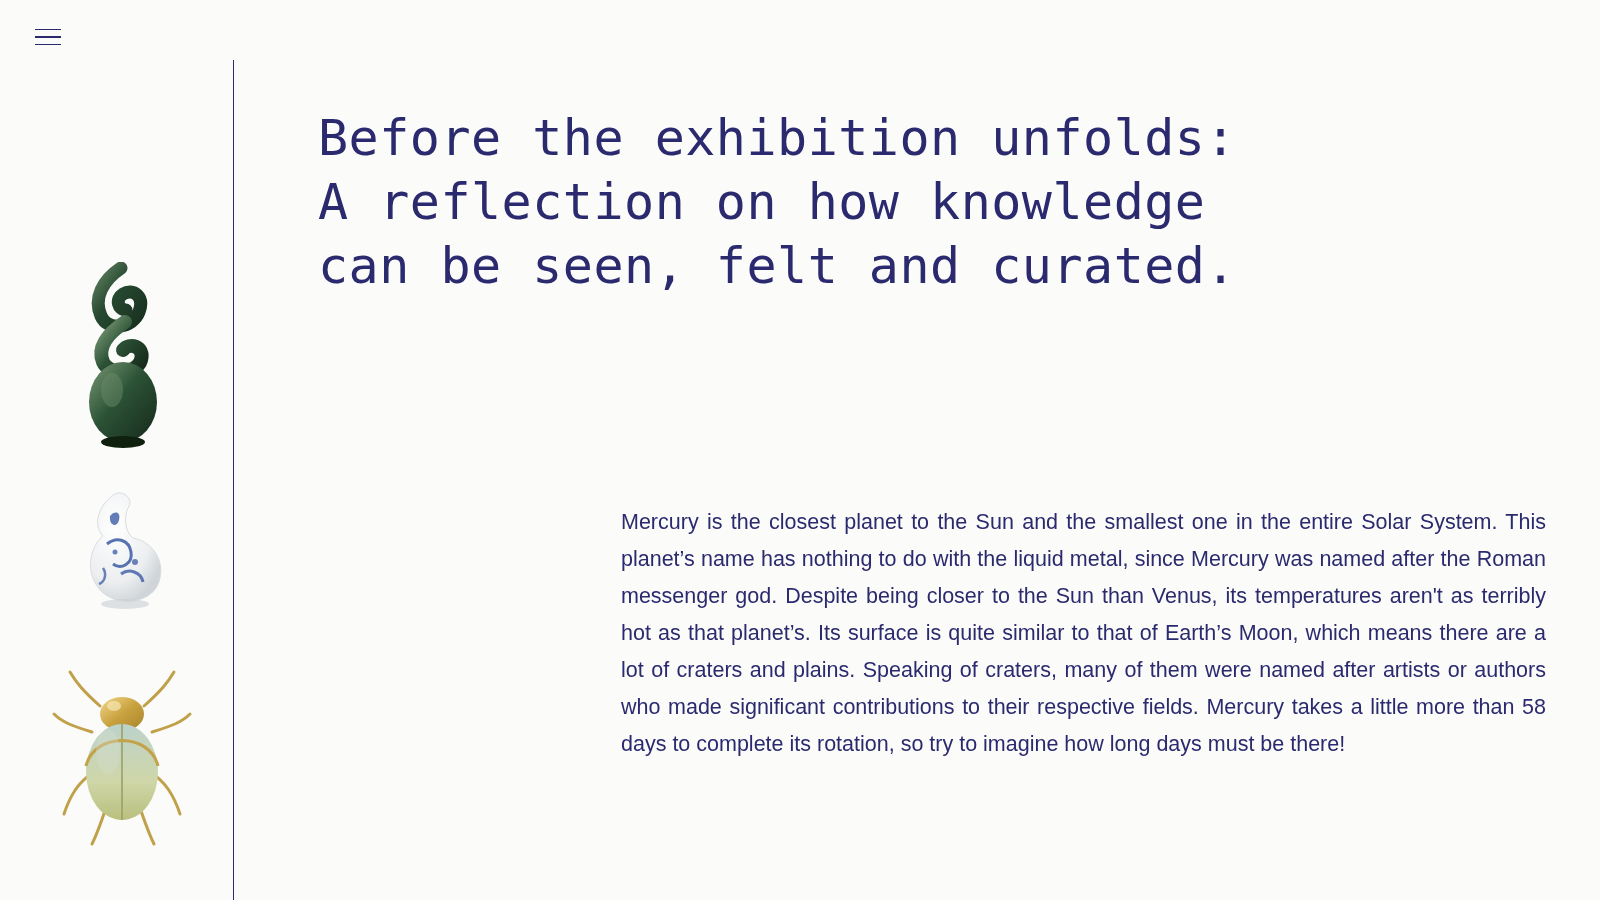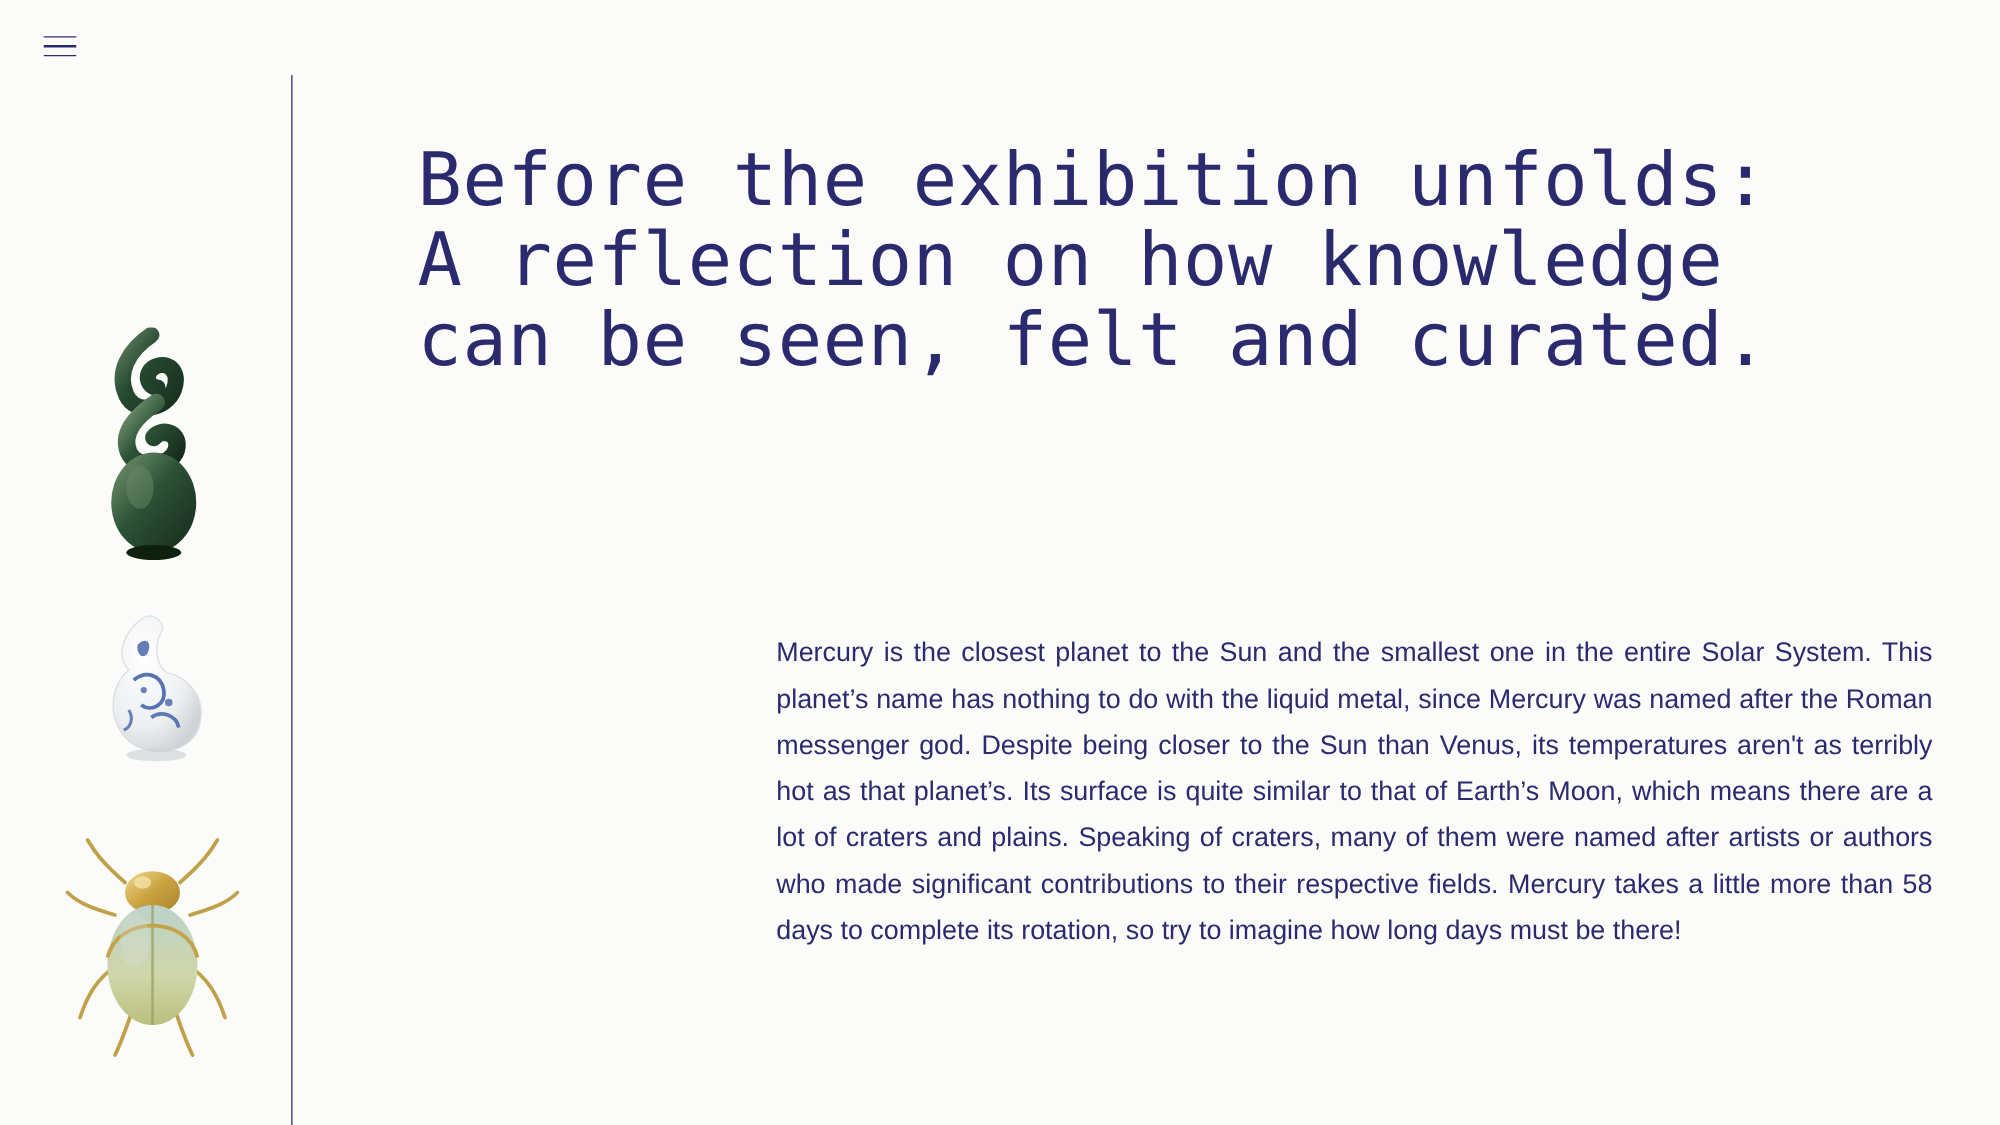--- a/index.html
+++ b/index.html
@@ -65,25 +65,25 @@
     display: flex;
     align-items: center;
     justify-content: center;
     margin-bottom: 10px;
   }
   .rail-item svg { display: block; }
 
   
   .headline {
     position: absolute;
-    left: 334px;
+    left: 318px;
     top: 72px;
     width: 1200px;
     font-family: "DejaVu Sans Mono", "Liberation Mono", monospace;
-    font-size: 59px;
+    font-size: 50px;
     line-height: 64px;
     letter-spacing: 0.5px;
     color: #2b2a6e;
     font-weight: 400;
     white-space: pre-line;
   }
 
   
   .body-copy {
     position: absolute;

